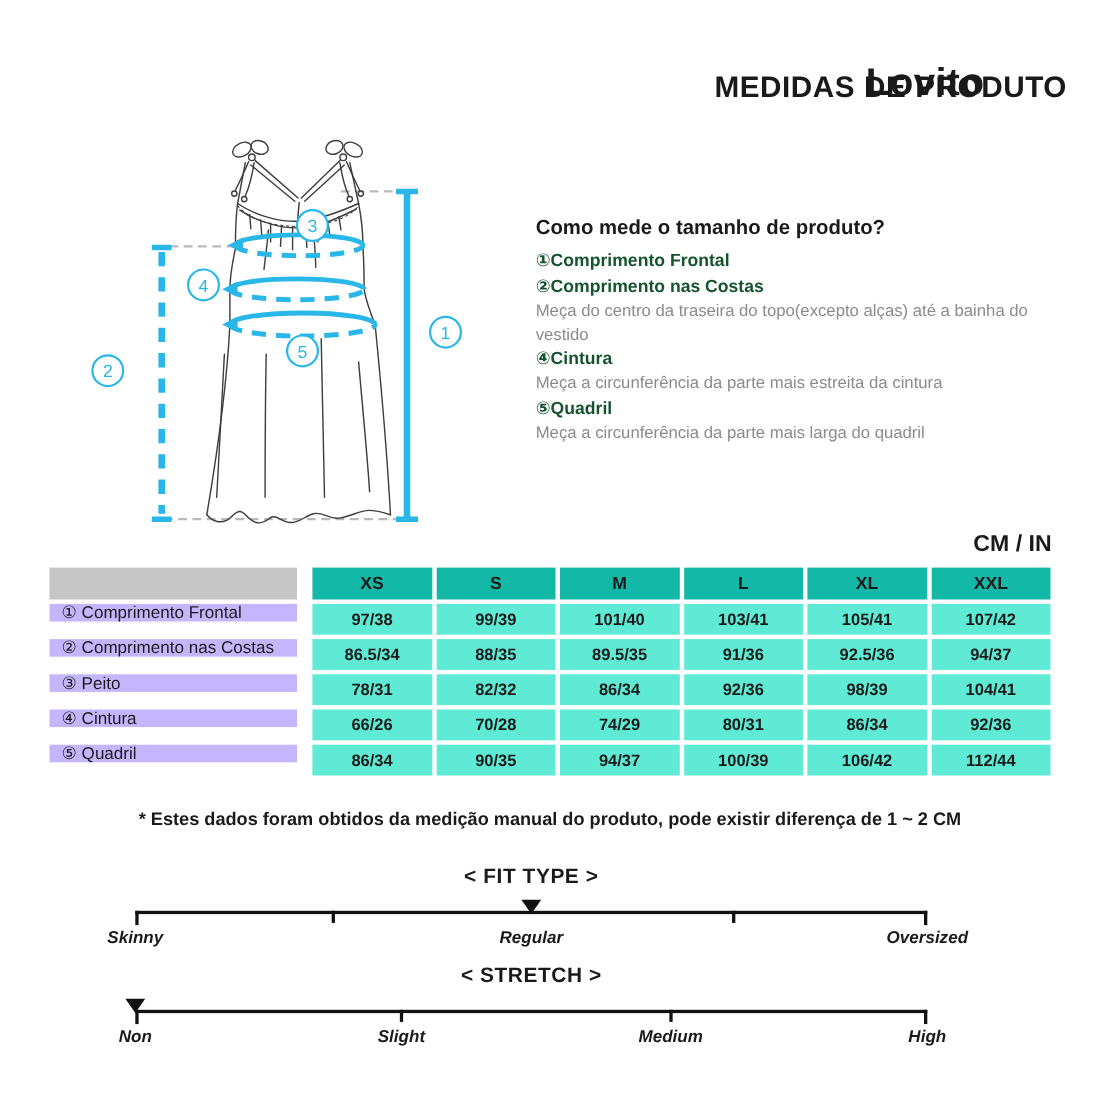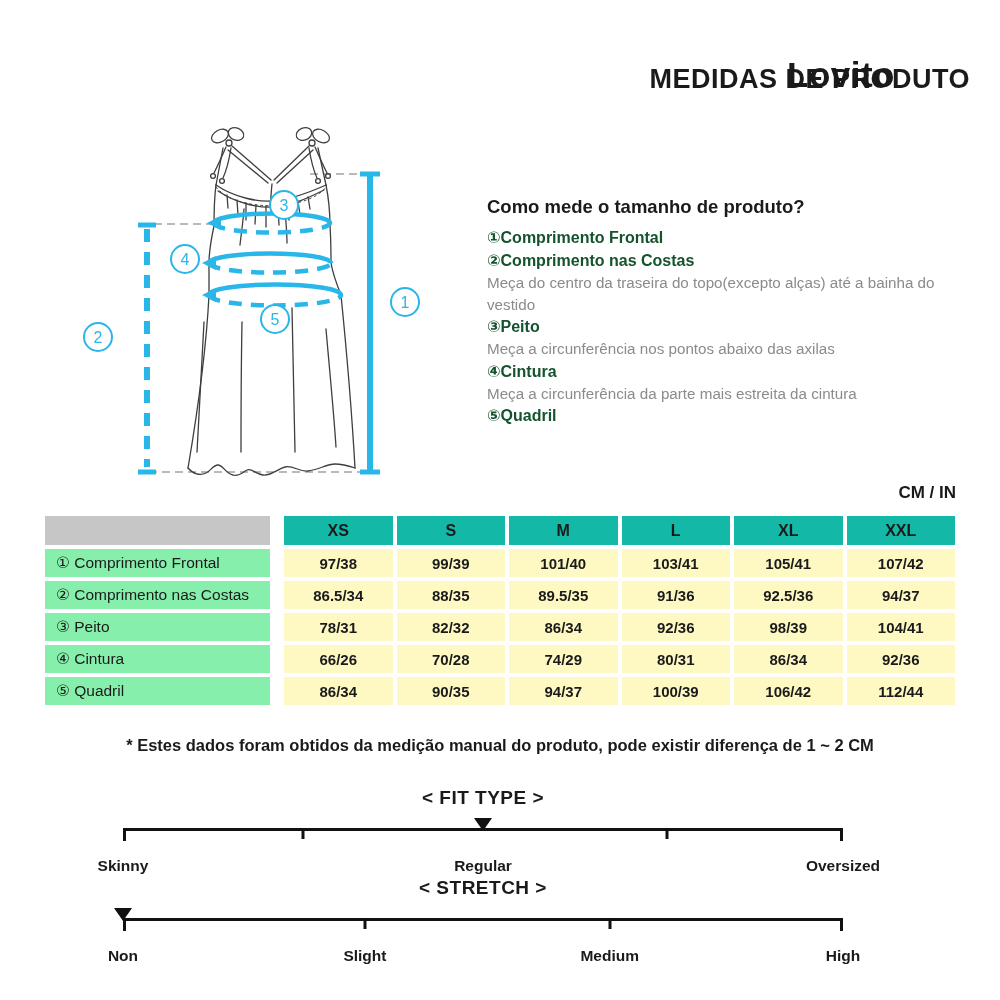--- a/index.html
+++ b/index.html
@@ -11,47 +11,47 @@
   .abs{position:absolute;}
   
   .title{top:64px;left:0;width:970px;text-align:right;font-size:27px;font-weight:800;letter-spacing:.5px;}
   .brand{top:55px;left:787px;font-size:35px;font-weight:800;letter-spacing:.5px;}
   
   .instructions{left:487px;top:156px;width:478px;margin-top:40px;}
   .instr-heading{font-size:18.5px;font-weight:700;margin-bottom:9px;}
   .instr-label{font-size:16px;font-weight:700;color:#14532d;line-height:22px;margin-top:1px;}
   .instr-desc{font-size:15.2px;color:#8b8b8b;line-height:21.5px;}
   
-  .unit{top:483px;right:44px;font-size:17px;font-weight:700;}
+  .unit{top:483px;right:44px;font-size:21px;font-weight:700;}
   
   .size-table{left:45px;top:516px;width:910px;}
   .trow{display:flex;margin-bottom:4px;}
   .tcell{display:flex;align-items:center;justify-content:center;}
-  .rowlabel{width:225px;flex:none;margin-right:10px;background:#86efac;height:28px;
+  .rowlabel{width:225px;flex:none;margin-right:10px;background:#c4b5fd;height:16px;
             display:flex;align-items:center;justify-content:flex-start;padding-left:11px;
             box-sizing:border-box;font-size:15.5px;}
   .thead-blank{height:29px;}
   .colhead{flex:1;margin-left:4px;background:#14b8a6;height:29px;font-weight:700;font-size:16px;}
   .colhead:first-of-type{margin-left:0;}
-  .val{flex:1;margin-left:4px;background:#fef9c3;height:28px;font-weight:700;font-size:15px;}
+  .val{flex:1;margin-left:4px;background:#5eead4;height:28px;font-weight:700;font-size:15px;}
   .val:first-of-type{margin-left:0;}
   .rowlabel.head{background:#c6c6c6;height:29px;}
   
   .footnote{top:736px;left:0;width:1000px;text-align:center;font-size:16.5px;font-weight:700;}
   
   .slider-block{left:123px;width:720px;}
   .slider-title{width:100%;text-align:center;font-size:19px;font-weight:800;letter-spacing:.5px;}
   .track{position:relative;height:16px;margin-top:19px;}
   .track .line{position:absolute;left:0;right:0;top:0;border-top:3px solid #111;}
   .tick{position:absolute;top:0;width:3px;background:#111;}
   .tick.end{height:13px;}
   .tick.mid{height:11px;transform:translateX(-50%);}
   .marker{position:absolute;top:-10px;width:0;height:0;transform:translateX(-50%);
           border-left:9px solid transparent;border-right:9px solid transparent;border-top:13px solid #111;}
-  .slabels{position:relative;margin-top:13px;height:20px;}
+  .slabels{position:relative;height:20px;font-style:italic;}
   .slabel{position:absolute;transform:translateX(-50%);white-space:nowrap;font-weight:700;font-size:15.5px;}
   svg text{font-family:"Liberation Sans","DejaVu Sans",sans-serif;}
 </style>
 </head>
 <body>
 
 <div class="abs title">MEDIDAS DE PRODUTO</div>
 <div class="abs brand">Lovito</div>
 
 <svg class="abs" style="left:45px;top:105px;" width="440" height="390" viewBox="0 0 440 390">
@@ -172,29 +172,26 @@
   <div class="instr-heading">Como mede o tamanho de produto?</div>
   <div>
       <div class="instr-item">
         <div class="instr-label">①Comprimento Frontal</div>
       </div>
       <div class="instr-item">
         <div class="instr-label">②Comprimento nas Costas</div>
         <div class="instr-desc">Meça do centro da traseira do topo(excepto alças) até a bainha do vestido</div>
       </div>
       <div class="instr-item">
-        <div class="instr-label">③Peito</div>
-        <div class="instr-desc">Meça a circunferência nos pontos abaixo das axilas</div>
-      </div>
-      <div class="instr-item">
         <div class="instr-label">④Cintura</div>
         <div class="instr-desc">Meça a circunferência da parte mais estreita da cintura</div>
       </div>
       <div class="instr-item">
         <div class="instr-label">⑤Quadril</div>
+        <div class="instr-desc">Meça a circunferência da parte mais larga do quadril</div>
       </div>
     </div>
 </div>
 
 <div class="abs unit">CM / IN</div>
 
 <div class="abs size-table">
     <div class="trow">
       <div class="tcell rowlabel head thead-blank"></div>
       <div class="tcell colhead">XS</div>

